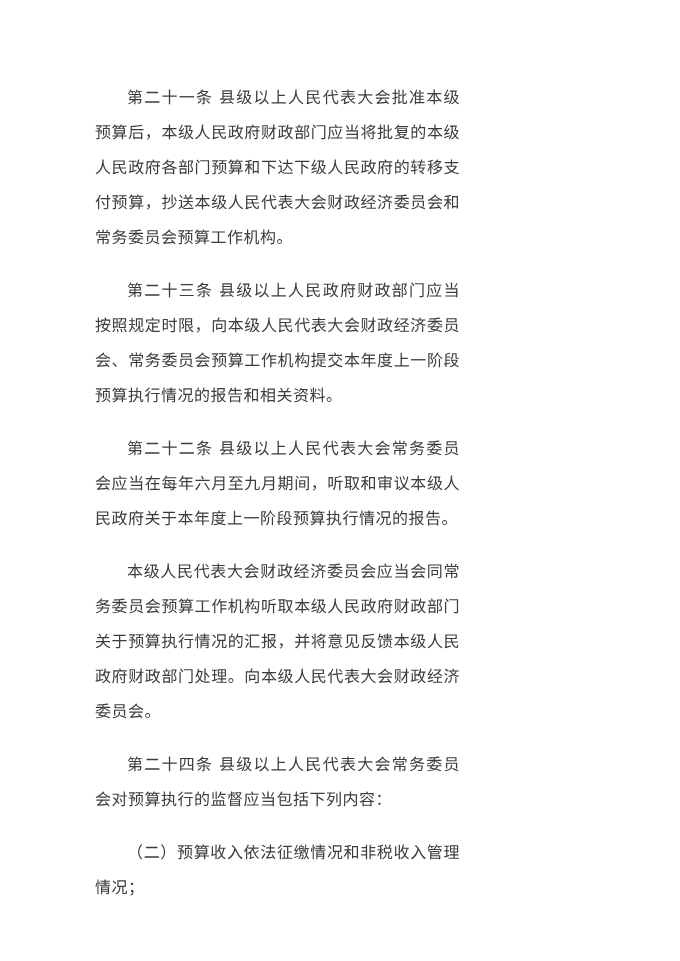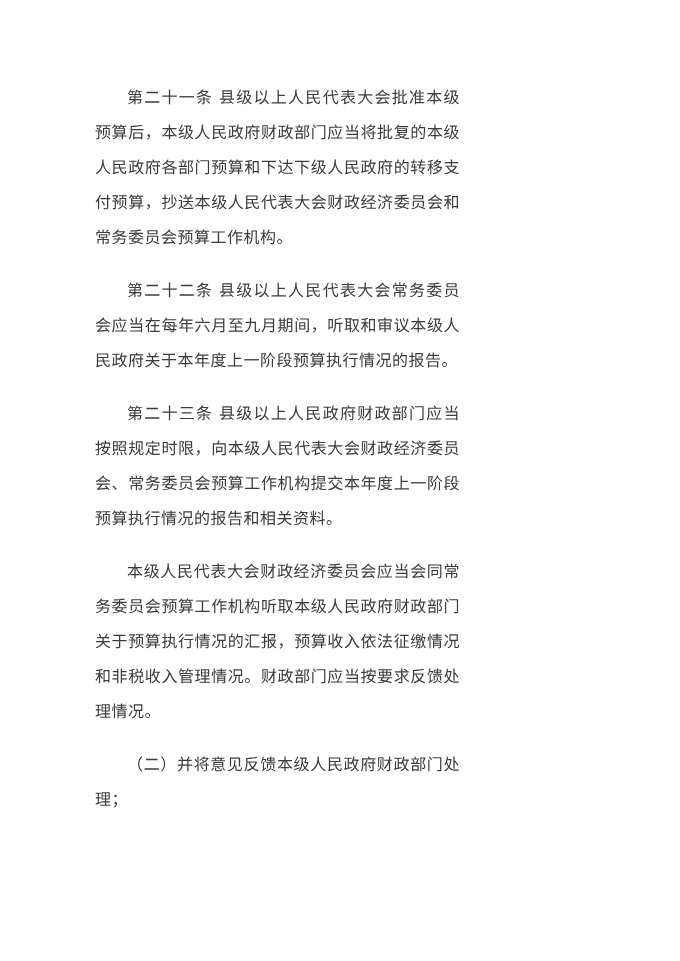--- a/index.html
+++ b/index.html
@@ -29,17 +29,18 @@
     text-indent: 2em;
     font-weight: 400;
     letter-spacing: 0.5px;
   }
 </style>
 </head>
 <body>
 
 <div class="page">
   <p class="para">第二十一条 县级以上人民代表大会批准本级预算后，本级人民政府财政部门应当将批复的本级人民政府各部门预算和下达下级人民政府的转移支付预算，抄送本级人民代表大会财政经济委员会和常务委员会预算工作机构。</p>
+  <p class="para">第二十三条 县级以上人民政府财政部门应当按照规定时限，向本级人民代表大会财政经济委员会、常务委员会预算工作机构提交本年度上一阶段预算执行情况的报告和相关资料。</p>
   <p class="para">第二十二条 县级以上人民代表大会常务委员会应当在每年六月至九月期间，听取和审议本级人民政府关于本年度上一阶段预算执行情况的报告。</p>
-  <p class="para">第二十三条 县级以上人民政府财政部门应当按照规定时限，向本级人民代表大会财政经济委员会、常务委员会预算工作机构提交本年度上一阶段预算执行情况的报告和相关资料。</p>
-  <p class="para">本级人民代表大会财政经济委员会应当会同常务委员会预算工作机构听取本级人民政府财政部门关于预算执行情况的汇报，预算收入依法征缴情况和非税收入管理情况。财政部门应当按要求反馈处理情况。</p>
-  <p class="para">（二）并将意见反馈本级人民政府财政部门处理；</p>
+  <p class="para">本级人民代表大会财政经济委员会应当会同常务委员会预算工作机构听取本级人民政府财政部门关于预算执行情况的汇报，并将意见反馈本级人民政府财政部门处理。向本级人民代表大会财政经济委员会。</p>
+  <p class="para">第二十四条 县级以上人民代表大会常务委员会对预算执行的监督应当包括下列内容：</p>
+  <p class="para">（二）预算收入依法征缴情况和非税收入管理情况；</p>
 </div>
 
 </body></html>

